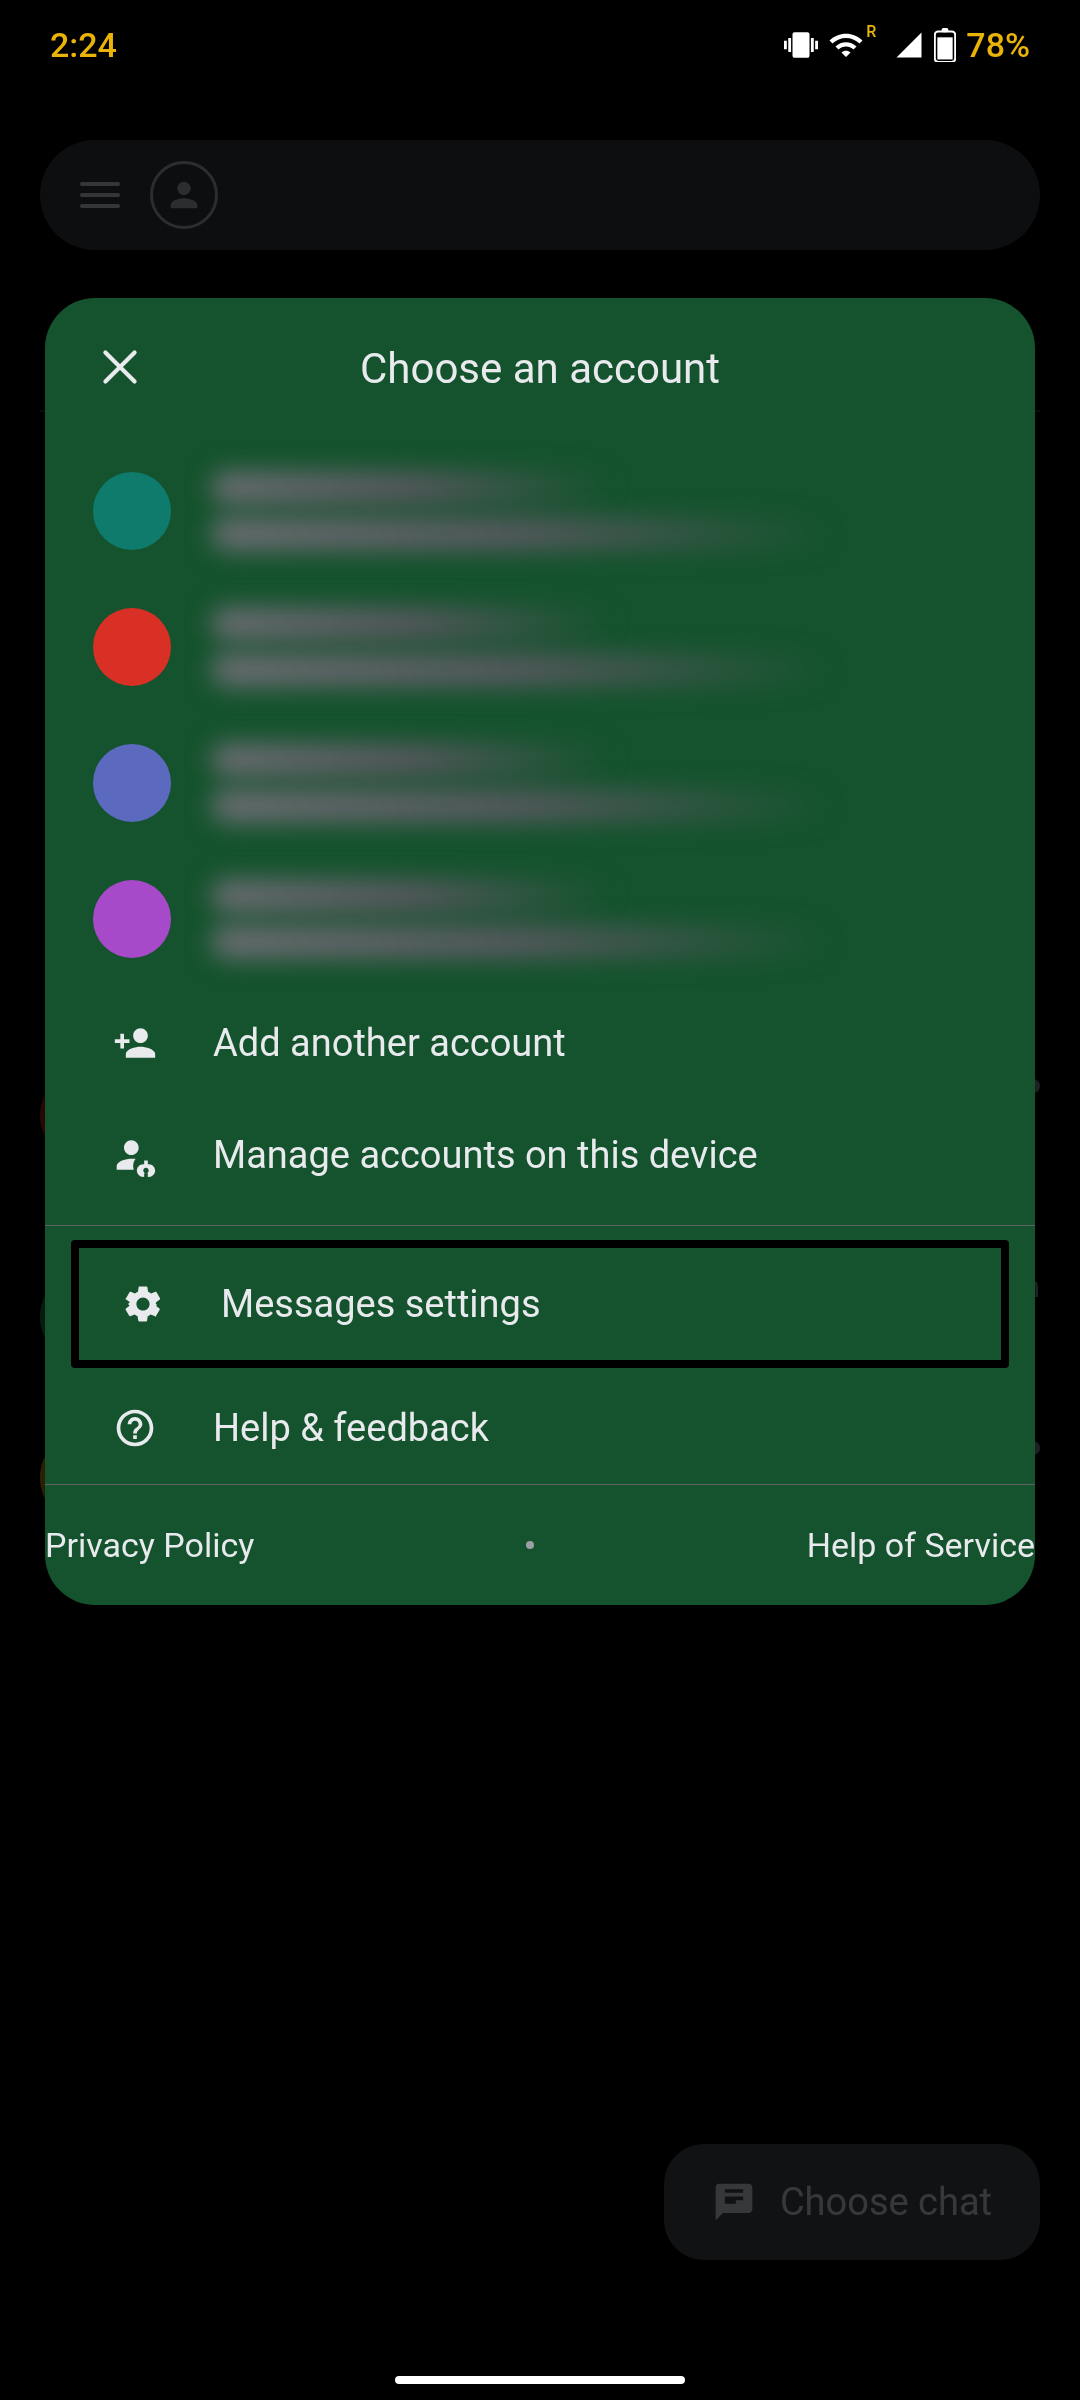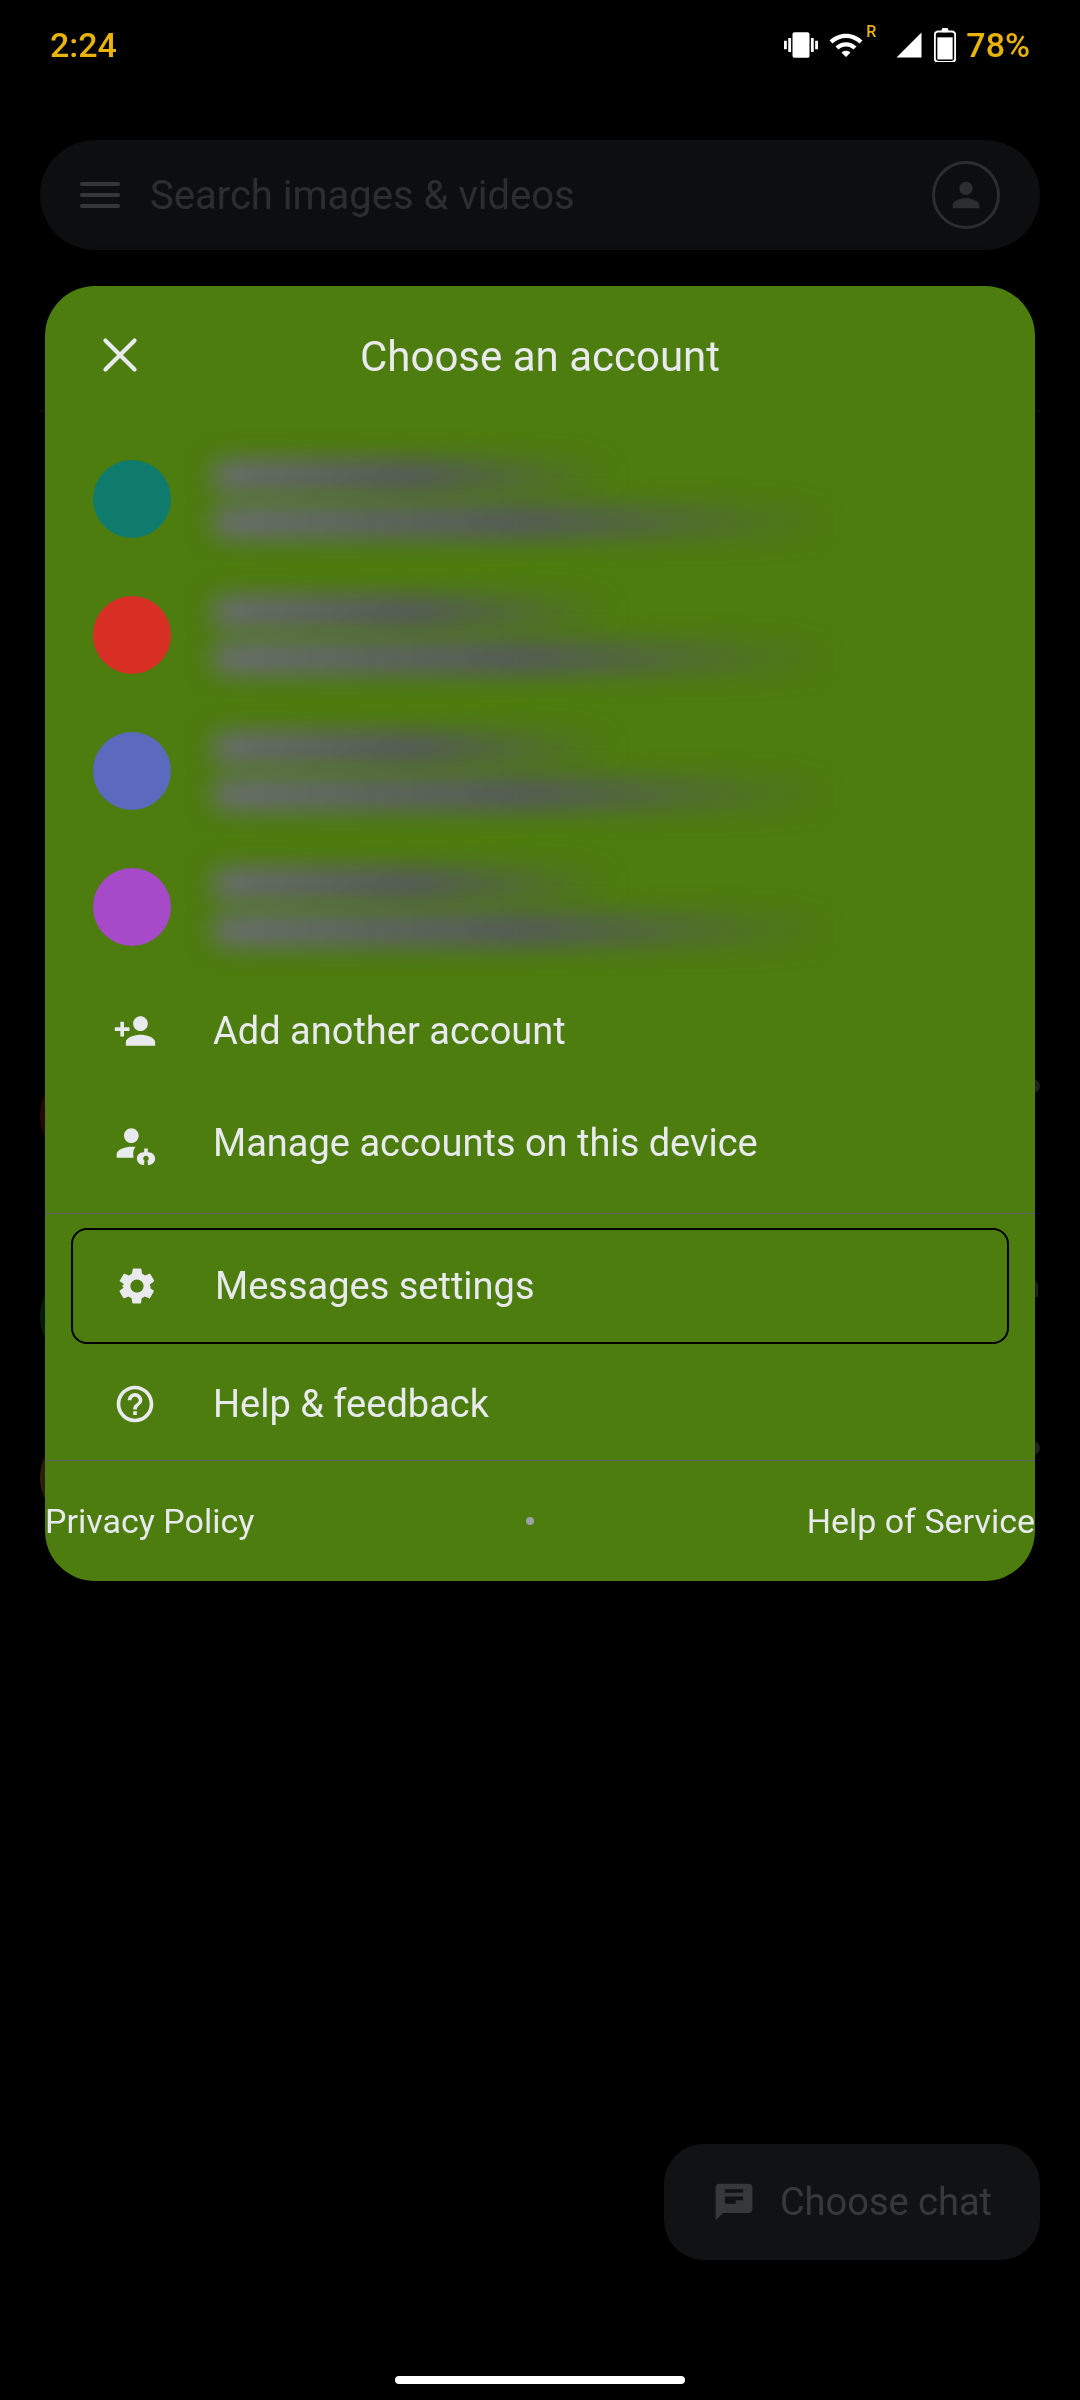--- a/index.html
+++ b/index.html
@@ -101,22 +101,22 @@
 
   
   .overlay {
     position:absolute;
     top:0; left:0; right:0; bottom:0;
   }
   .sheet {
     position:absolute;
     left: 45px;
     right: 45px;
-    top: 286px;
-    background: #4d7c0f;
+    top: 298px;
+    background: #14532d;
     border-radius: 50px;
     overflow:hidden;
     box-shadow: 0 8px 40px rgba(0,0,0,0.6);
   }
   .sheet-header {
     position:relative;
     text-align:center;
     padding: 46px 0 50px;
   }
   .sheet-close {
@@ -157,23 +157,23 @@
     padding: 34px 68px;
     cursor:pointer;
     text-align:right;
   }
   .action-row svg { flex-shrink:0; }
   .action-label { font-size: 38px; color:#e8eaed; }
 
   .sheet-divider { height:1px; background:#5f6368; margin: 14px 0; }
 
   .highlight-box {
-    border: 2px solid #000000;
+    border: 8px solid #000000;
     margin: 0 26px;
-    border-radius:16px;
+    border-radius:4px;
   }
   .highlight-box .action-row { padding: 34px 42px; }
 
   .sheet-footer {
     border-top:1px solid #5f6368;
     padding: 40px 0;
     display:flex;
     justify-content:space-between;
     align-items:center;
     gap: 36px;
@@ -219,21 +219,20 @@
   </div>
 </div>
 
 <div class="bg-app">
   <div class="search-bar">
     <div class="hamburger">
         <div></div>
         <div></div>
         <div></div>
       </div>
-    <div class="search-placeholder">Search images &amp; videos</div>
     <div class="profile-circ">
       <svg width="40" height="40" viewBox="0 0 24 24" fill="#9aa0a6">
           <path d="M12 12c2.21 0 4-1.79 4-4s-1.79-4-4-4-4 1.79-4 4 1.79 4 4 4zm0 2c-2.67 0-8 1.34-8 4v2h16v-2c0-2.66-5.33-4-8-4z"></path>
         </svg>
     </div>
   </div>
 
   <div class="tab-row">
     <div style="flex:1"></div>
     <div>TPs</div>

